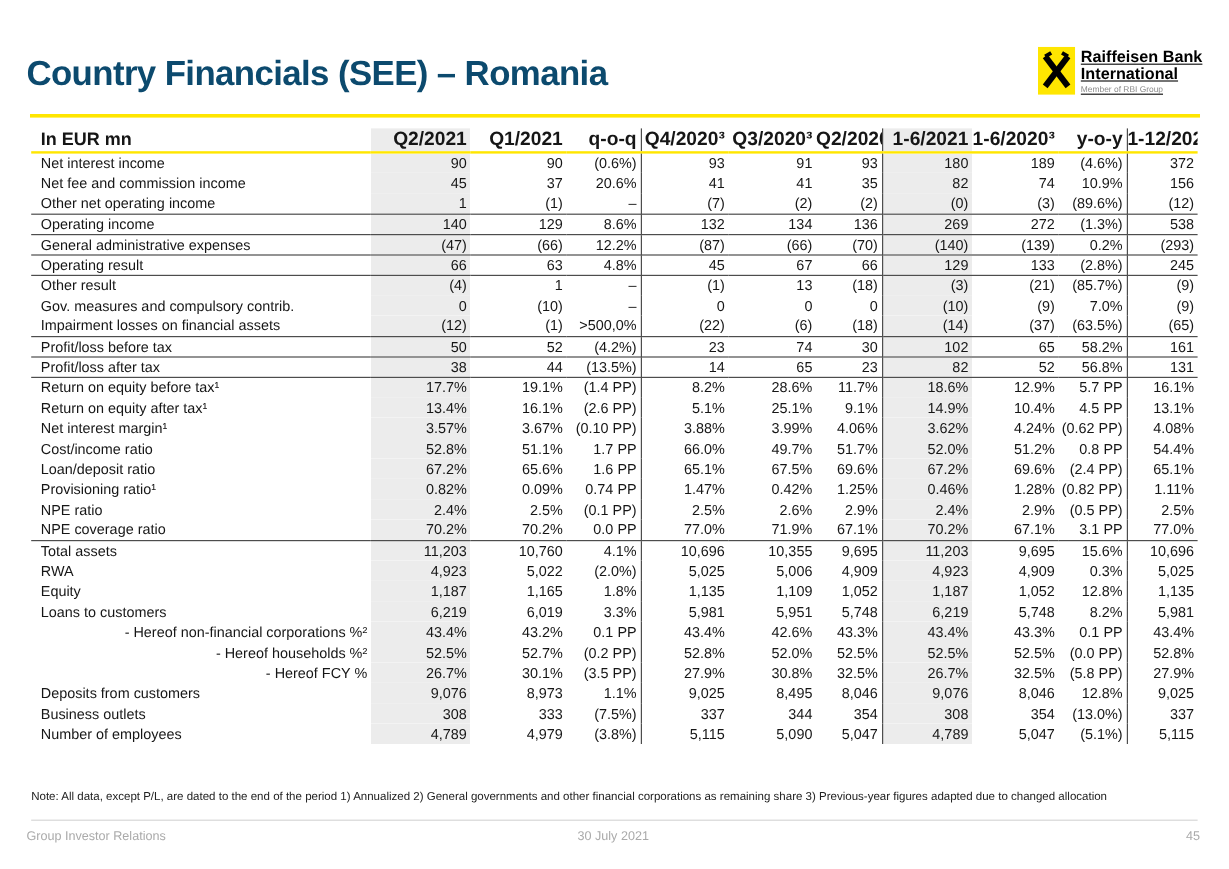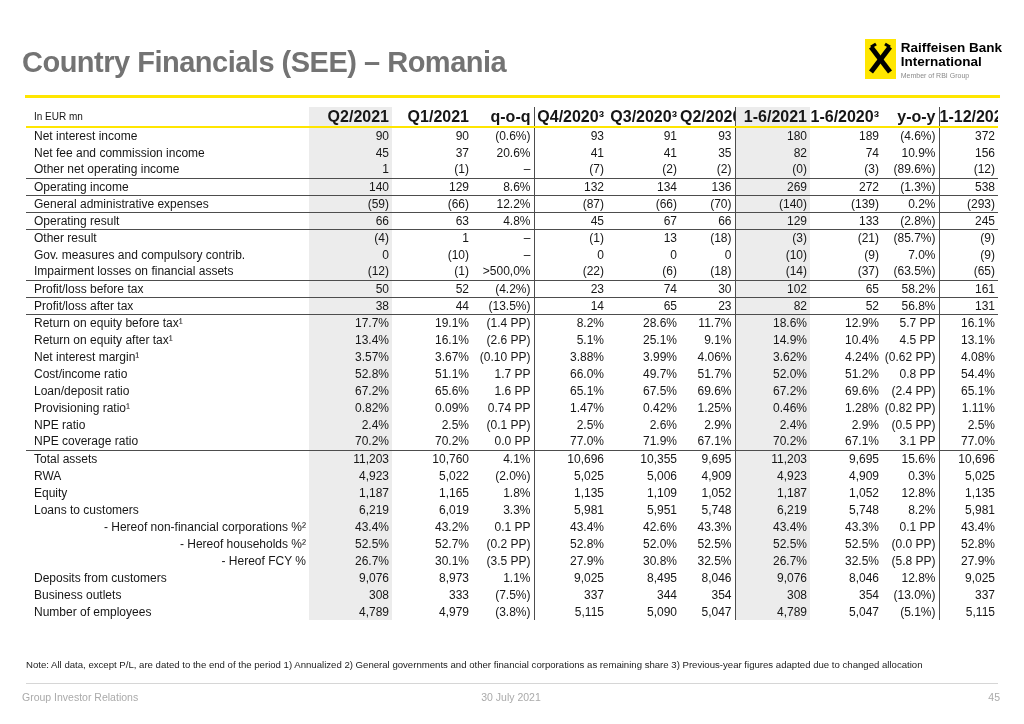--- a/index.html
+++ b/index.html
@@ -2,35 +2,35 @@
 <html><head>
 <meta charset="utf-8">
 <style>
   * { box-sizing: border-box; margin: 0; padding: 0; }
   html, body { width: 1024px; height: 724px; background: #ffffff; }
   body { font-family: "Liberation Sans", sans-serif; color: #1a1a1a; position: relative; }
   .slide { width: 1024px; height: 724px; position: relative; overflow: hidden; }
 
   
   .hdr { position: absolute; top: 36px; left: 22px; right: 22px; height: 56px; }
-  .title { font-size: 29px; font-weight: bold; letter-spacing: -0.5px; color: #737373; padding-top: 10px; }
-  .logo { position: absolute; right: 0; top: 2px; display: flex; align-items: flex-end; gap: 5px; }
+  .title { font-size: 29px; font-weight: bold; letter-spacing: -0.5px; color: #0c4a6e; padding-top: 10px; }
+  .logo { position: absolute; right: 0; top: 2px; display: flex; align-items: flex-end; gap: 5px; text-decoration: underline; }
   .logo-mark { width: 31px; height: 40px; flex: 0 0 auto; }
   .logo-text { line-height: 1.04; padding-top: 3px; }
   .logo-line { font-size: 13.5px; font-weight: bold; color: #000; }
   .logo-sub { font-size: 7px; color: #8a8a8a; margin-top: 3px; }
 
   .title-rule { position: absolute; top: 95px; left: 25px; width: 975px; height: 3px; background: #FFE600; }
 
   
   table { position: absolute; top: 107px; left: 26px; width: 972px; border-collapse: collapse; table-layout: fixed; }
   th, td { font-size: 12px; height: 17px; padding: 0 3px 0 0; text-align: right; white-space: nowrap; overflow: hidden; vertical-align: middle; color: #161616; }
   thead th { font-weight: bold; font-size: 16px; height: 20px; border-bottom: 2px solid #FFE600; }
   th.lbl, td.lbl { text-align: left; padding-left: 8px; }
-  thead th.lbl { font-weight: normal; font-size: 10px; }
+  thead th.lbl { font-weight: bold; font-size: 15px; }
   td.lbl.ind { padding-left: 14px; text-align: right; }
   
   th:nth-child(2), td:nth-child(2), th:nth-child(8), td:nth-child(8) { background: #ececec; }
   
   th:nth-child(4), td:nth-child(4), th:nth-child(7), td:nth-child(7), th:nth-child(10), td:nth-child(10) { border-right: 1px solid #4d4d4d; }
   
   tr.rule td { border-bottom: 1px solid #4d4d4d; }
 
   
   .note { position: absolute; top: 659px; left: 26px; width: 975px; font-size: 9.6px; color: #222; }
@@ -150,21 +150,21 @@
           <td>132</td>
           <td>134</td>
           <td>136</td>
           <td>269</td>
           <td>272</td>
           <td>(1.3%)</td>
           <td>538</td>
         </tr>
         <tr class="rule">
           <td class="lbl">General administrative expenses</td>
-          <td>(59)</td>
+          <td>(47)</td>
           <td>(66)</td>
           <td>12.2%</td>
           <td>(87)</td>
           <td>(66)</td>
           <td>(70)</td>
           <td>(140)</td>
           <td>(139)</td>
           <td>0.2%</td>
           <td>(293)</td>
         </tr>

